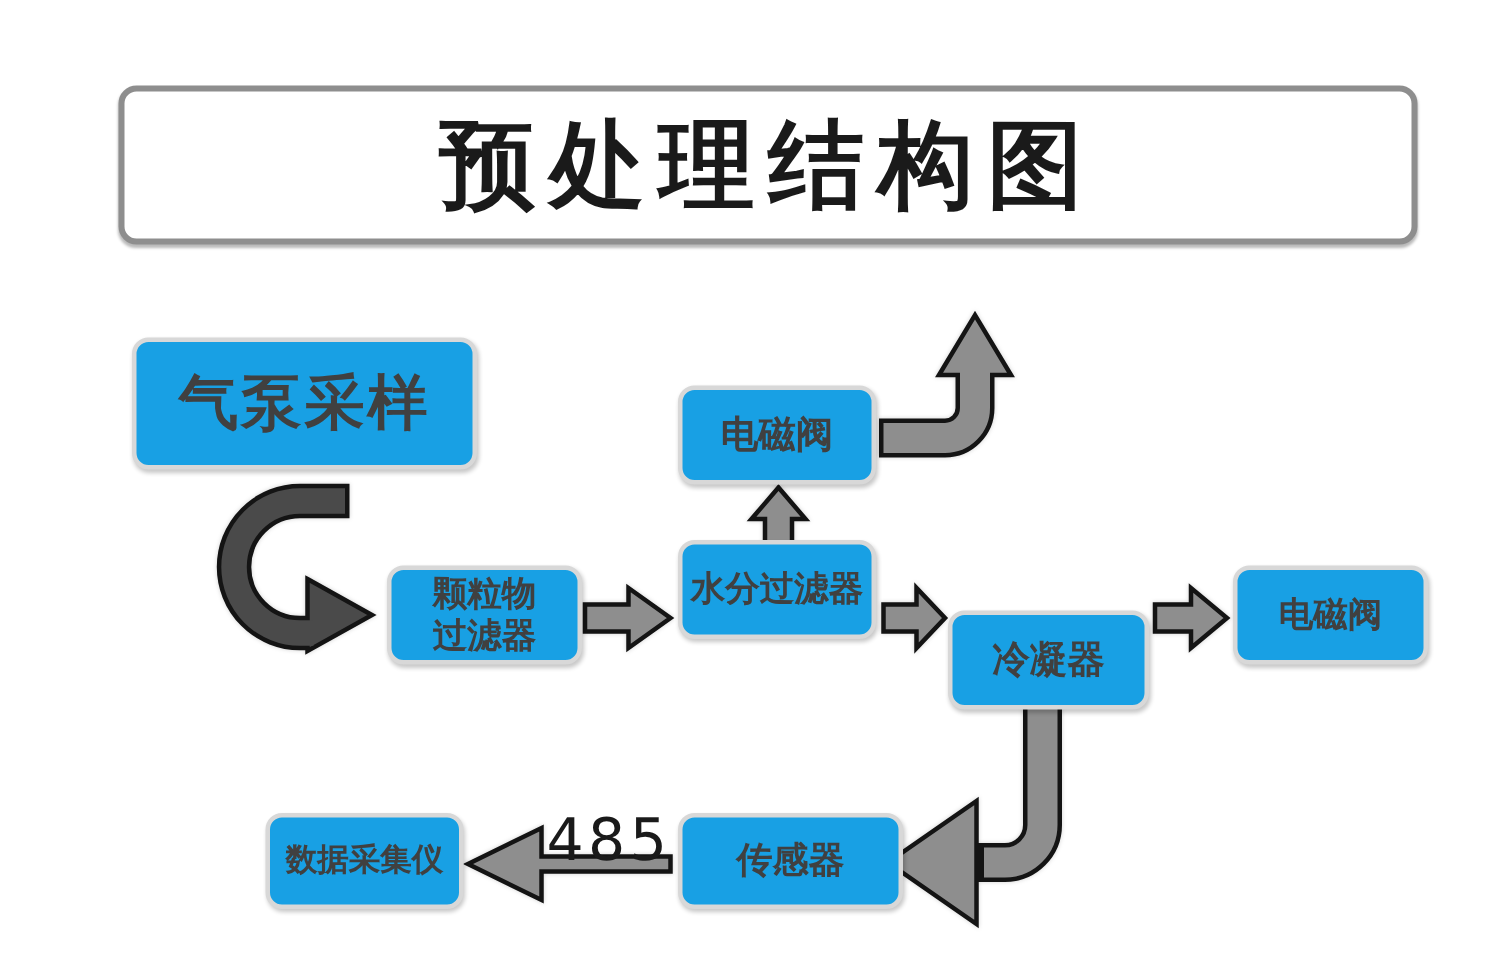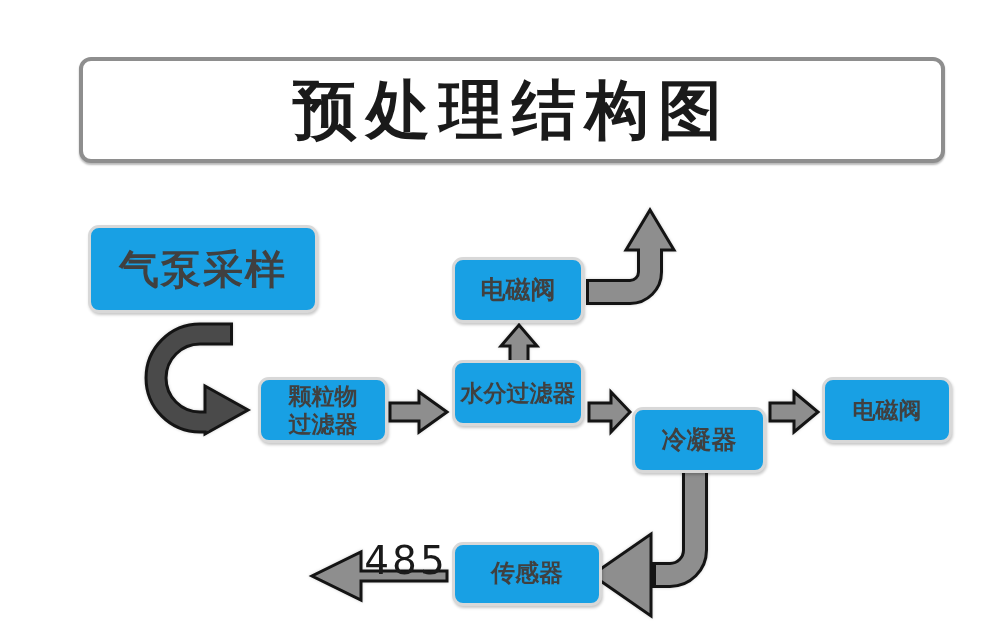--- a/index.html
+++ b/index.html
@@ -157,16 +157,19 @@
   </div>
 
   <div class="node valve-right">
     <span>电磁阀</span>
   </div>
 
   <div class="node sensor">
     <span>传感器</span>
   </div>
 
+  <div class="node datalogger">
+    <span>数据采集仪</span>
+  </div>
 
   <div class="bus-label">485</div>
 
 </div>
 
 </body></html>

